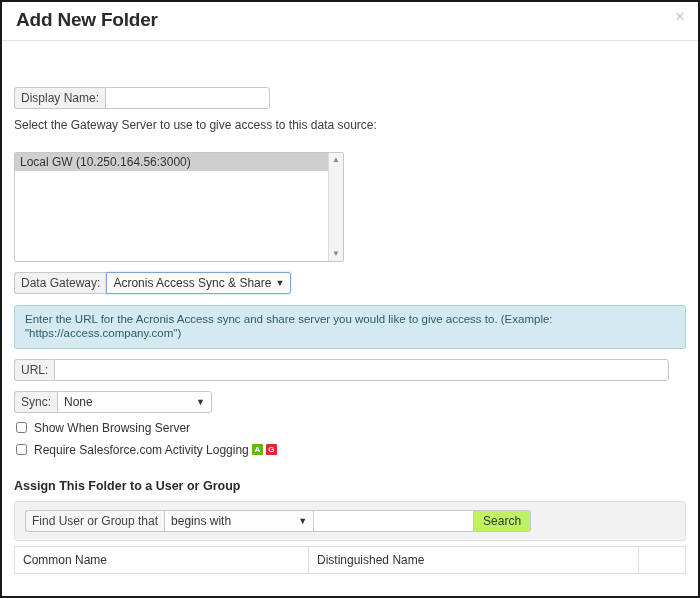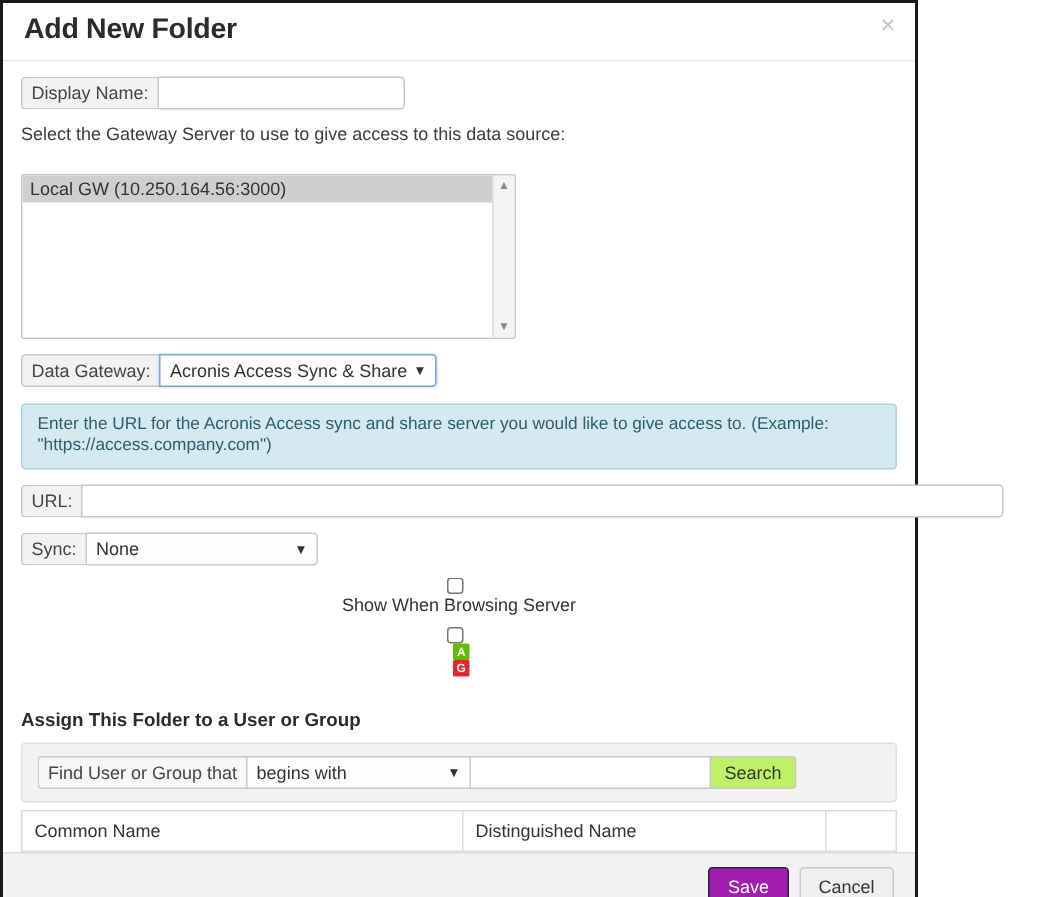--- a/index.html
+++ b/index.html
@@ -10,27 +10,28 @@
     width: 700px;
     height: 598px;
     background: #ffffff;
     font-family: "Liberation Sans", sans-serif;
     font-size: 12px;
     color: #333333;
     overflow: hidden;
   }
   .dialog {
     position: relative;
-    width: 612px;
+    width: 700px;
     height: 598px;
     box-sizing: border-box;
     border: 2px solid #1a1a1a;
     background: #ffffff;
     display: flex;
     flex-direction: column;
+    gap: 36px;
   }
   
   .dlg-header {
     position: relative;
     height: 38px;
     flex: 0 0 auto;
     border-bottom: 1px solid #e2e2e2;
     background: #ffffff;
   }
   .dlg-title {
@@ -178,21 +179,20 @@
   #url-input { width: 615px; }
   #sync-select { width: 155px; }
 
   
   .checkrow {
     margin-top: 8px;
     display: flex;
     align-items: center;
     font-size: 12px;
     color: #333;
-    flex-direction: column;
   }
   .checkrow input[type=checkbox] {
     margin: 0 7px 0 2px;
     width: 11px;
     height: 11px;
   }
   .badge {
     display: inline-block;
     width: 11px;
     height: 11px;
@@ -362,20 +362,21 @@
       </span>
     </div>
 
     <div class="checkrow">
       <input type="checkbox" style="">
       <span>Show When Browsing Server</span>
     </div>
 
     <div class="checkrow">
       <input type="checkbox" style="">
+      <span>Require Salesforce.com Activity Logging</span>
       <span class="badge a">A</span>
       <span class="badge g">G</span>
     </div>
 
     <div class="section-title">Assign This Folder to a User or Group</div>
 
     <div class="search-panel">
       <span class="igroup">
         <span class="addon">Find User or Group that</span>
         <span class="selwrap">

